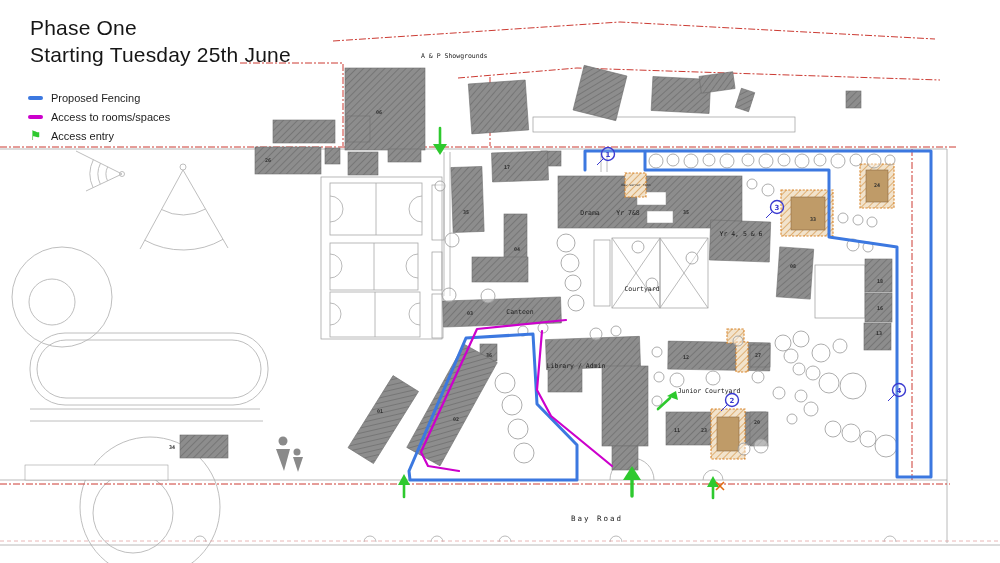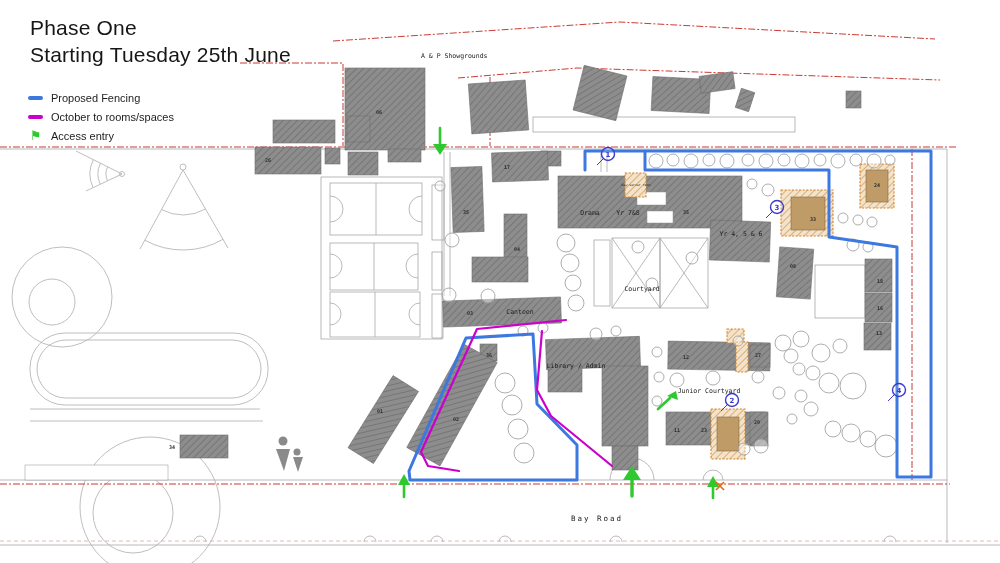--- a/index.html
+++ b/index.html
@@ -410,21 +410,21 @@
   <div class="title-line">Starting Tuesday 25th June</div>
 </div>
 
 <div class="legend">
   <div class="legend-row">
     <span class="sw sw-fence"></span>
     <span class="legend-label">Proposed Fencing</span>
   </div>
   <div class="legend-row">
     <span class="sw sw-access"></span>
-    <span class="legend-label">October to rooms/spaces</span>
+    <span class="legend-label">Access to rooms/spaces</span>
   </div>
   <div class="legend-row">
     <span class="flag">⚑</span>
     <span class="legend-label">Access entry</span>
   </div>
 </div>
 
 </div>
 
 </body></html>

